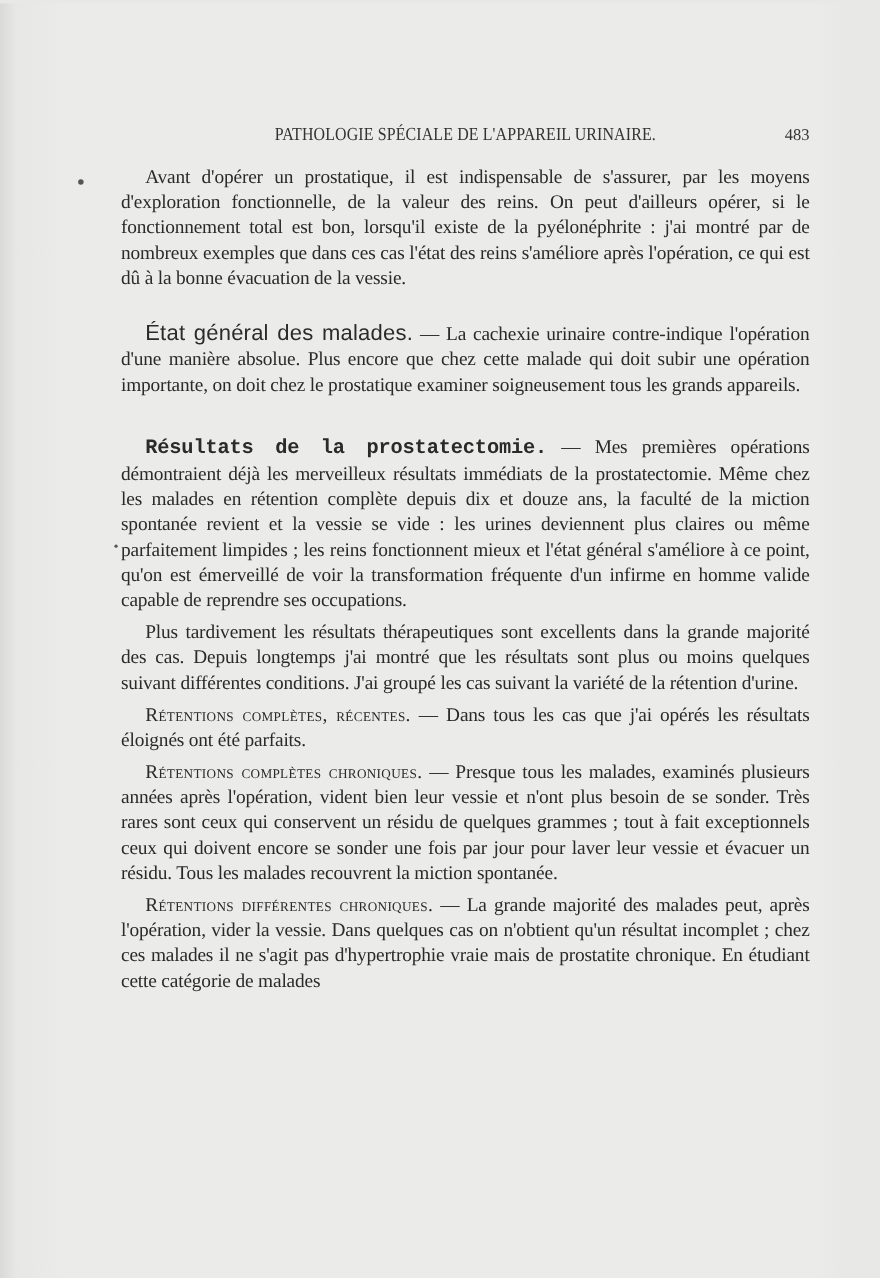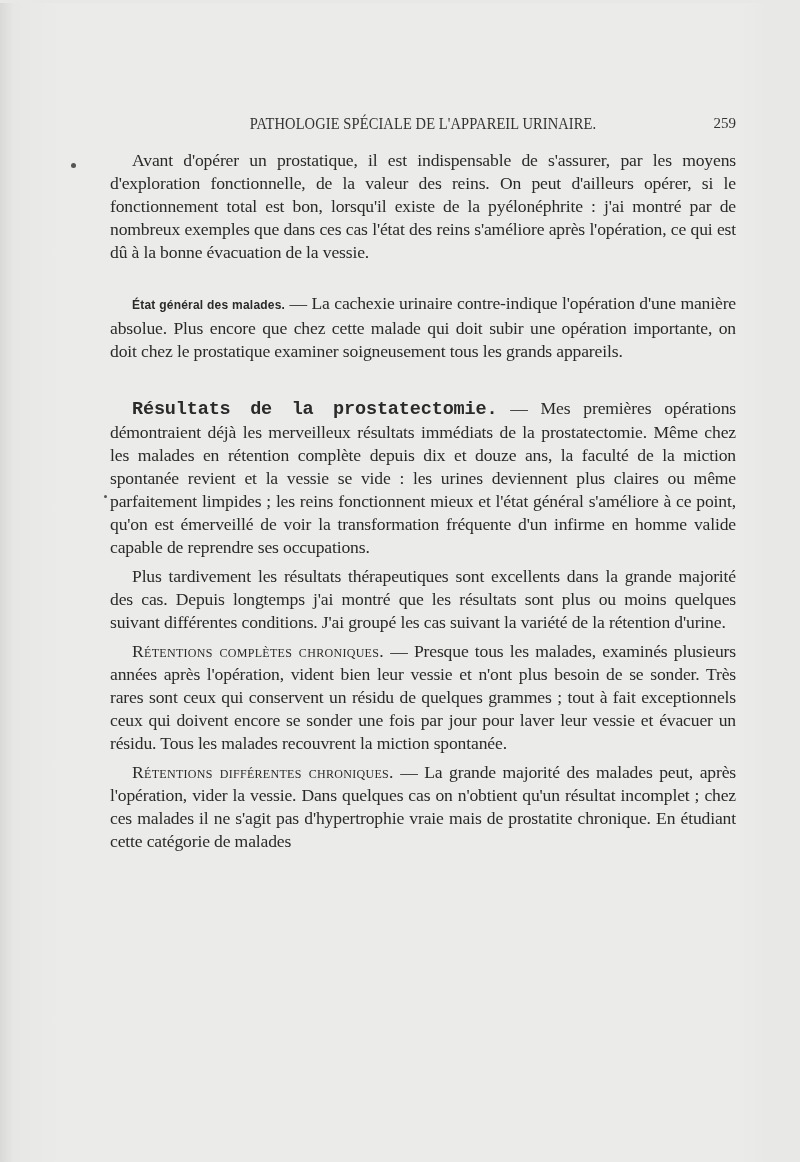--- a/index.html
+++ b/index.html
@@ -29,21 +29,21 @@
     position: absolute; left: 110px; top: 146px; width: 626px;
     font-size: 17.6px; line-height: 23px; text-align: justify;
     letter-spacing: -0.15px;
   }
   .body-text p { margin: 0; text-indent: 22px; }
   .p-gap-s { margin-top: 6px !important; }
   .p-gap-m { margin-top: 28px !important; }
   .p-gap-l { margin-top: 34px !important; }
   .heading-bold {
     font-family: "Liberation Sans", "DejaVu Sans", sans-serif;
-    font-weight: bold; font-size: 12px; letter-spacing: 0.2px;
+    font-weight: normal; font-size: 20px; letter-spacing: 0.2px;
   }
   .heading-big {
     font-family: Liberation Mono, monospace;
     font-weight: bold; font-size: 18.5px;
   }
   .smallcaps { font-variant: small-caps; letter-spacing: 0.3px; }
   .margin-dot {
     position: absolute; width: 5px; height: 5px; border-radius: 50%;
     background: #555;
   }
@@ -51,41 +51,44 @@
 </head>
 <body>
 
 <div class="page">
 
   <div class="margin-dot" style="left:71px; top:160px;"></div>
   <div class="margin-dot" style="left:104px; top:492px; width:3px; height:3px;"></div>
 
   <div class="header">
     <div class="running-title">PATHOLOGIE SPÉCIALE DE L'APPAREIL URINAIRE.</div>
-    <div class="page-number">259</div>
+    <div class="page-number">483</div>
   </div>
 
   <div class="body-text">
     <p>
       <span>Avant d'opérer un prostatique, il est indispensable de s'assurer, par les moyens d'exploration fonctionnelle, de la valeur des reins. On peut d'ailleurs opérer, si le fonctionnement total est bon, lorsqu'il existe de la pyélonéphrite : j'ai montré par de nombreux exemples que dans ces cas l'état des reins s'améliore après l'opération, ce qui est dû à la bonne évacuation de la vessie.</span>
     </p>
 
     <p class="p-gap-m">
       <span class="heading-bold">État général des malades.</span><span> — La cachexie urinaire contre-indique l'opération d'une manière absolue. Plus encore que chez cette malade qui doit subir une opération importante, on doit chez le prostatique examiner soigneusement tous les grands appareils.</span>
     </p>
 
 
     <p class="p-gap-l">
       <span class="heading-big">Résultats de la prostatectomie.</span><span> — Mes premières opérations démontraient déjà les merveilleux résultats immédiats de la prostatectomie. Même chez les malades en rétention complète depuis dix et douze ans, la faculté de la miction spontanée revient et la vessie se vide : les urines deviennent plus claires ou même parfaitement limpides ; les reins fonctionnent mieux et l'état général s'améliore à ce point, qu'on est émerveillé de voir la transformation fréquente d'un infirme en homme valide capable de reprendre ses occupations.</span>
     </p>
 
     <p class="p-gap-s">
       <span>Plus tardivement les résultats thérapeutiques sont excellents dans la grande majorité des cas. Depuis longtemps j'ai montré que les résultats sont plus ou moins quelques suivant différentes conditions. J'ai groupé les cas suivant la variété de la rétention d'urine.</span>
     </p>
 
+    <p class="p-gap-s">
+      <span class="smallcaps">Rétentions complètes, récentes.</span><span> — Dans tous les cas que j'ai opérés les résultats éloignés ont été parfaits.</span>
+    </p>
 
     <p class="p-gap-s">
       <span class="smallcaps">Rétentions complètes chroniques.</span><span> — Presque tous les malades, examinés plusieurs années après l'opération, vident bien leur vessie et n'ont plus besoin de se sonder. Très rares sont ceux qui conservent un résidu de quelques grammes ; tout à fait exceptionnels ceux qui doivent encore se sonder une fois par jour pour laver leur vessie et évacuer un résidu. Tous les malades recouvrent la miction spontanée.</span>
     </p>
 
     <p class="p-gap-s">
       <span class="smallcaps">Rétentions différentes chroniques.</span><span> — La grande majorité des malades peut, après l'opération, vider la vessie. Dans quelques cas on n'obtient qu'un résultat incomplet ; chez ces malades il ne s'agit pas d'hypertrophie vraie mais de prostatite chronique. En étudiant cette catégorie de malades</span>
     </p>
   </div>
 </div>

